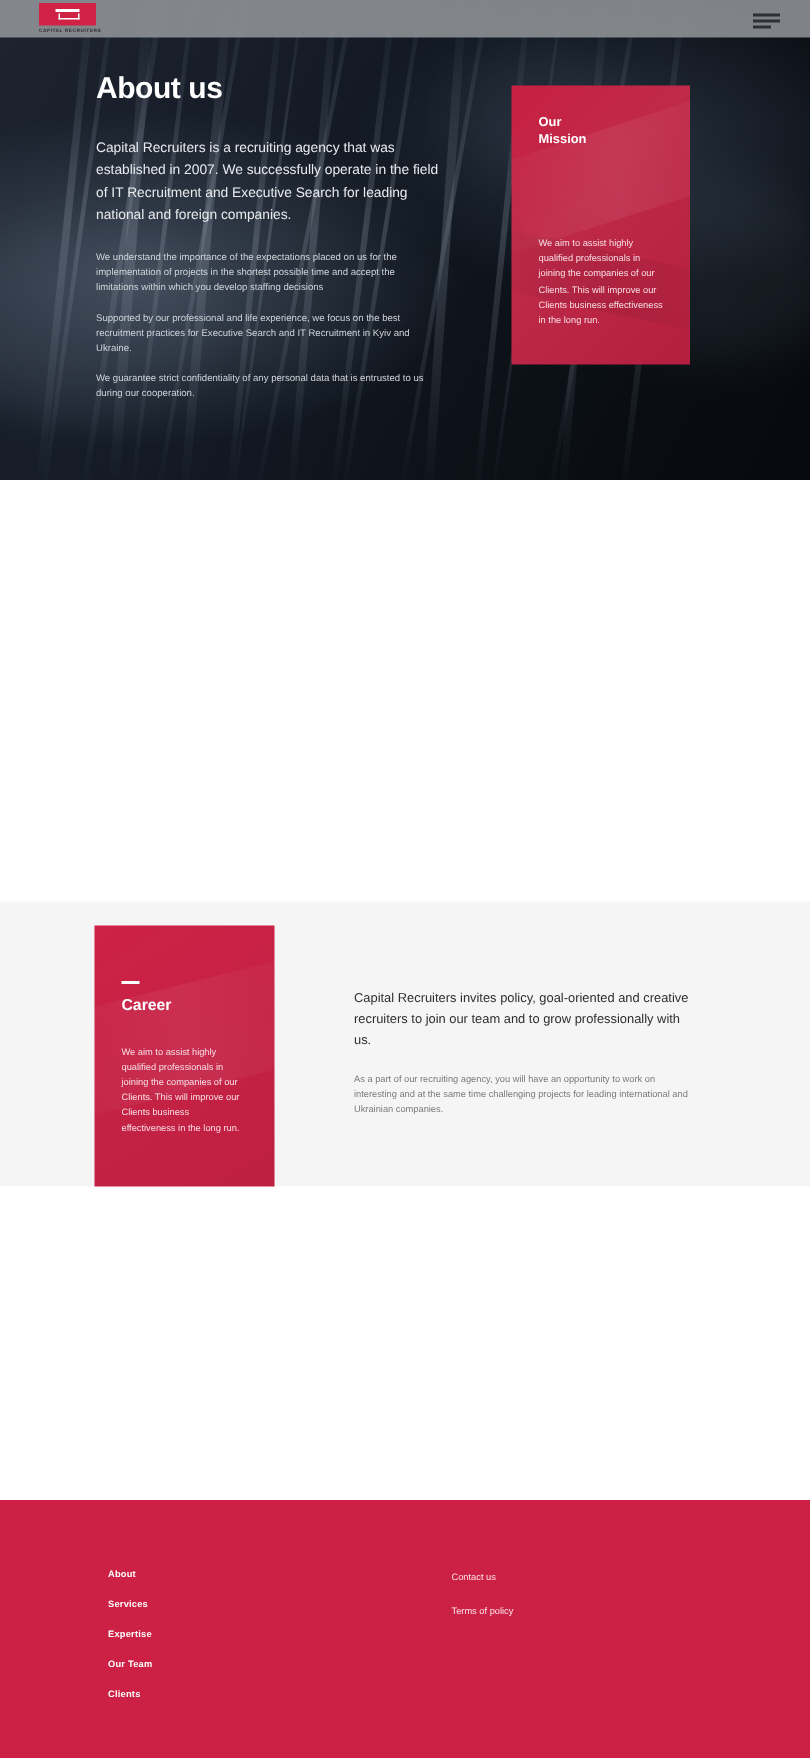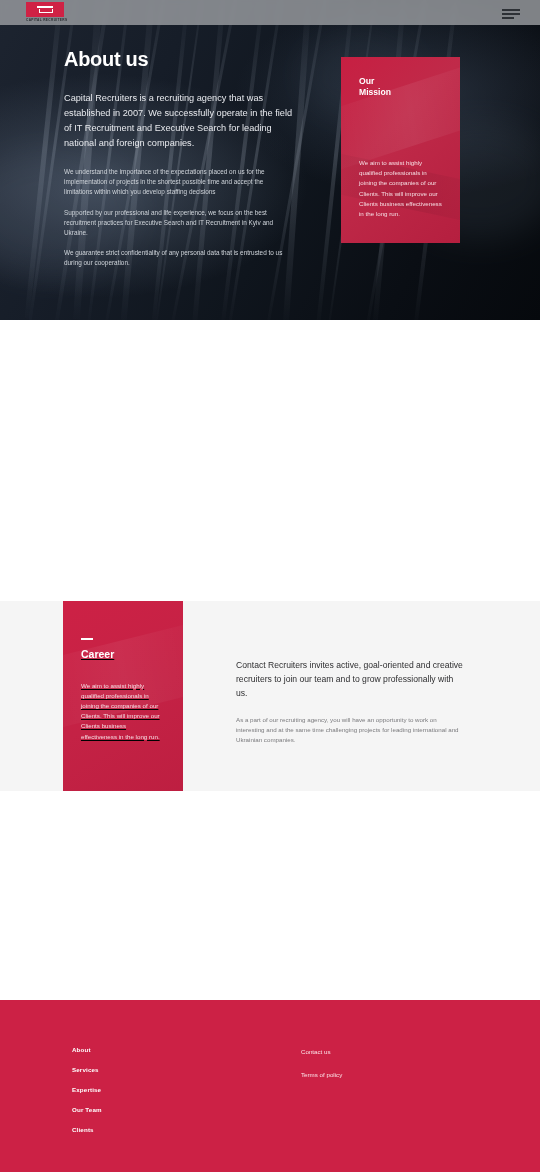--- a/index.html
+++ b/index.html
@@ -120,24 +120,23 @@
   .value-icon svg { display: block; }
   .value-name {
     width: 74px; flex: 0 0 74px; font-size: 7.8px; line-height: 11px; color: #2c2c2e;
     padding-top: 4px;
   }
   .value-desc { flex: 1; font-size: 6.1px; line-height: 10.2px; color: #747477; }
 
   
   .career { position: relative; height: 190px; background: #f5f5f5; margin-top: 0; }
   .career-card {
-    position: absolute; left: 63px; top: 0; width: 120px; height: 242px;
+    position: absolute; left: 63px; top: 16px; width: 120px; height: 242px;
     background: linear-gradient(150deg, #cd2145 0%, #c42245 45%, #bb1d3f 100%);
     overflow: hidden;
-    text-decoration: underline;
   }
   .career-card .sheen {
     position: absolute; width: 220px; height: 70px; left: -50px; top: 40px;
     background: linear-gradient(95deg, rgba(255,255,255,0), rgba(255,255,255,0.06), rgba(255,255,255,0));
     transform: rotate(-14deg);
   }
   .career-dash { width: 12px; height: 1.6px; background: #ffffff; margin-bottom: 8px; }
   .career-inner { position: relative; z-index: 2; padding: 37px 0 0 18px; }
   .career-title { font-size: 10.5px; font-weight: 700; color: #fff; }
   .career-body {
@@ -296,21 +295,21 @@
   <section class="career">
     <div class="career-card">
       <div class="sheen"></div>
       <div class="career-inner">
         <div class="career-dash"></div>
         <div class="career-title">Career</div>
       </div>
       <div class="career-body">We aim to assist highly qualified professionals in joining the companies of our Clients. This will improve our Clients business effectiveness in the long run.</div>
     </div>
     <div class="career-right">
-      <p class="career-lead">Contact Recruiters invites active, goal-oriented and creative recruiters to join our team and to grow professionally with us.</p>
+      <p class="career-lead">Capital Recruiters invites policy, goal-oriented and creative recruiters to join our team and to grow professionally with us.</p>
       <p class="career-p">As a part of our recruiting agency, you will have an opportunity to work on interesting and at the same time challenging projects for leading international and Ukrainian companies.</p>
     </div>
   </section>
 
   <section class="contact">
     
 
     
   </section>
 

